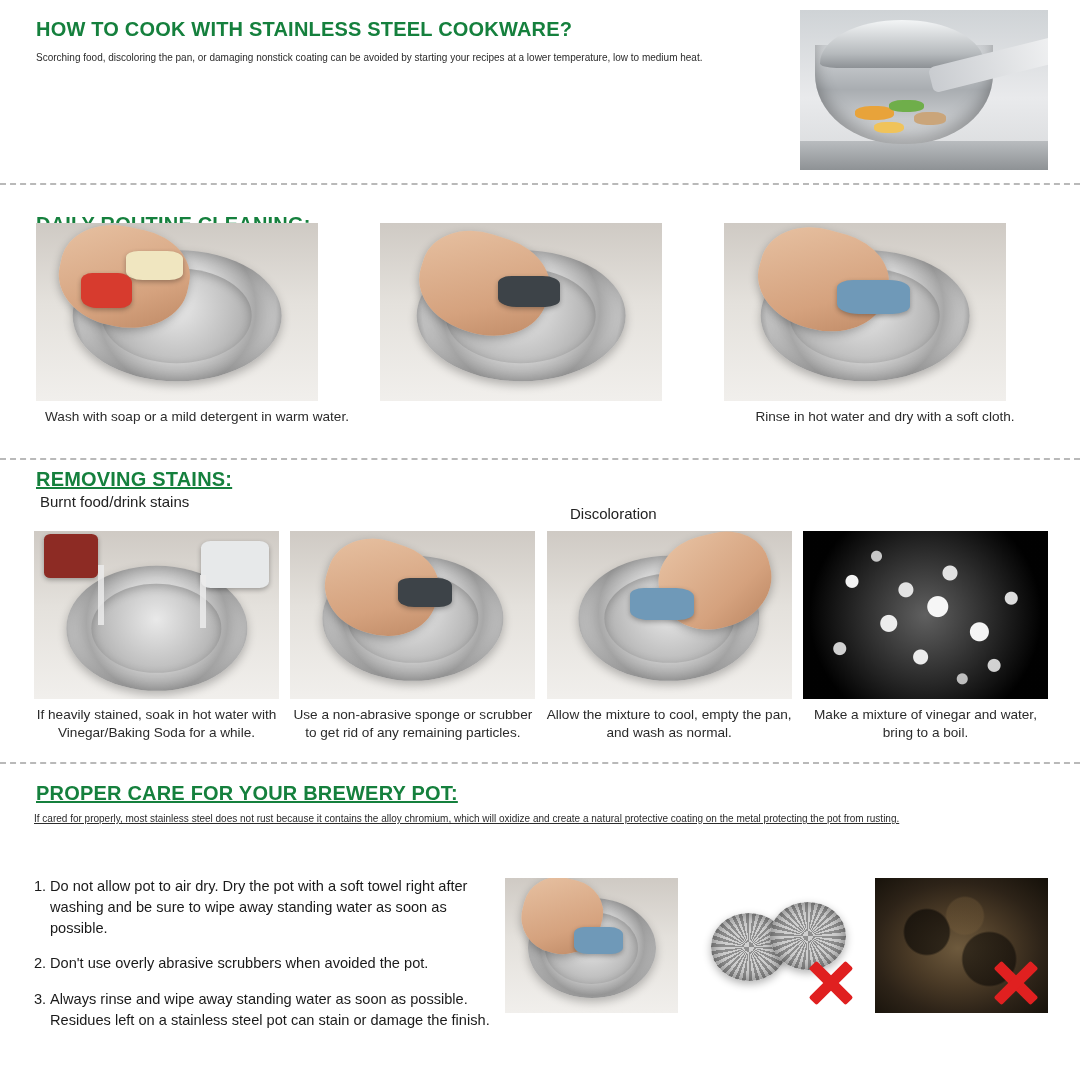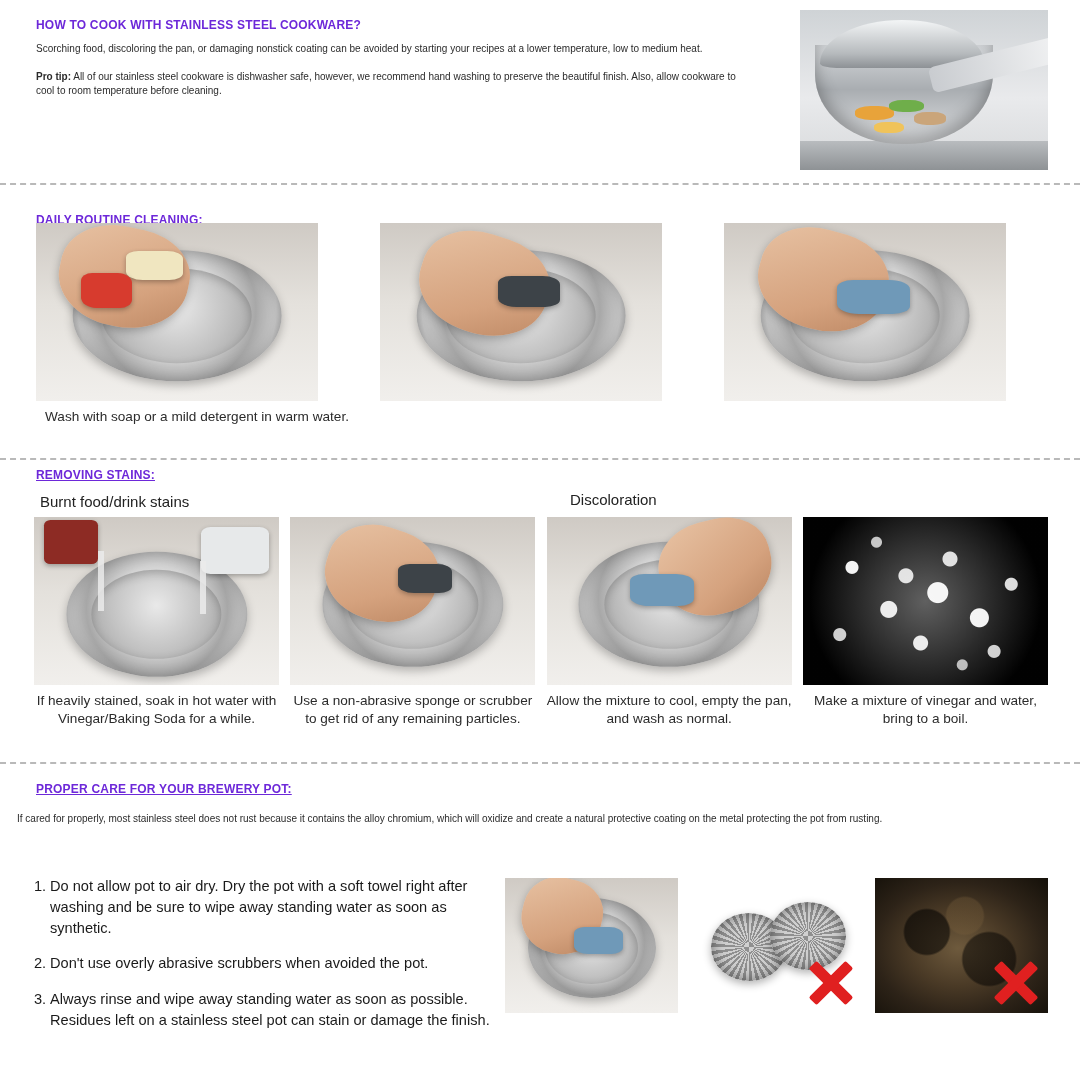--- a/index.html
+++ b/index.html
@@ -15,24 +15,24 @@
     width: 1080px; height: 1080px;
     overflow: hidden;
   }
 
   
   .divider {
     border-top: 2px dashed #b9b9b9;
     width: 100%;
   }
   .heading {
-    font-size: 12px;
+    font-size: 20px;
     font-weight: bold;
     letter-spacing: .2px;
-    color: #6d28d9;
+    color: #15803d;
   }
   .body-text {
     font-size: 10px;
     line-height: 1.42;
     color: #2b2b2b;
   }
   .caption {
     font-size: 13.6px;
     line-height: 1.35;
     text-align: center;
@@ -187,46 +187,45 @@
   #sec-daily .heading { position: absolute; left: 36px; top: 28px; }
   .row3 { position: absolute; left: 36px; top: 38px; width: 1010px; display: flex; justify-content: space-between; }
   .cell3 { width: 322px; }
   .cell3 .photo { width: 282px; height: 178px; }
   .cell3 .caption { margin-top: 7px; }
 
   
   #sec-stains { position: absolute; left: 0; top: 460px; width: 1080px; height: 300px; }
   #sec-stains .heading { position: absolute; left: 36px; top: 8px; text-decoration: underline; }
   #label-burnt { position: absolute; left: 40px; top: 33px; }
-  #label-disc { position: absolute; left: 570px; top: 31px; }
+  #label-disc { position: absolute; left: 570px; top: 45px; }
   .row4 { position: absolute; left: 34px; top: 57px; width: 1014px; display: flex; justify-content: space-between; }
-  .cell4 { width: 245px; }
+  .cell4 { width: 245px; margin-top: 14px; }
   .cell4 .photo { width: 245px; height: 168px; }
   .cell4 .caption { margin-top: 7px; }
 
   
   #sec-care { position: absolute; left: 0; top: 768px; width: 1080px; height: 312px; }
   #sec-care .heading { position: absolute; left: 36px; top: 14px; text-decoration: underline; }
-  #care-intro { position: absolute; left: 17px; top: 44px; width: 1024px; }
+  #care-intro { position: absolute; left: 34px; top: 44px; width: 1024px; text-decoration: underline; }
   #care-list { position: absolute; left: 34px; top: 108px; width: 470px; }
   .li { display: flex; margin-bottom: 14px; font-size: 14.6px; line-height: 1.45; }
   .li .num { width: 16px; flex: none; }
   #care-photos { position: absolute; left: 505px; top: 110px; width: 545px; display: flex; gap: 12px; }
   #care-photos .photo { width: 173px; height: 135px; position: relative; }
 </style>
 </head>
 <body>
 
 <div class="page">
 
   <section id="sec-intro">
     <div class="text-col">
       <div class="heading">HOW TO COOK WITH STAINLESS STEEL COOKWARE?</div>
       <p class="body-text">Scorching food, discoloring the pan, or damaging nonstick coating can be avoided by starting your recipes at a lower temperature, low to medium heat.</p>
-      <p class="body-text"><b>Pro tip:</b><span> All of our stainless steel cookware is dishwasher safe, however, we recommend hand washing to preserve the beautiful finish. Also, allow cookware to cool to room temperature before cleaning.</span></p>
     </div>
 
     <div id="intro-photo" class="photo">
       <div class="burner"></div>
       <div class="wok"></div>
       <div class="lid"></div>
       <div class="veg" style="left:22%;top:60%;width:16%;height:9%;background:#e8a33a;"></div>
       <div class="veg" style="left:36%;top:56%;width:14%;height:8%;background:#6fae4a;"></div>
       <div class="veg" style="left:46%;top:64%;width:13%;height:8%;background:#caa57a;"></div>
       <div class="veg" style="left:30%;top:70%;width:12%;height:7%;background:#f0c35a;"></div>
@@ -261,20 +260,21 @@
         </div>
       </div>
 
       <div class="cell3">
         <div class="photo">
           <div class="bg-counter"></div>
           <div class="pan"></div>
           <div class="hand" style="left:12%;top:4%;transform:rotate(16deg);"></div>
           <div class="cloth" style="left:40%;top:32%;background:#6f99b8;width:26%;height:19%;"></div>
         </div>
+        <div class="caption">Rinse in hot water and dry with a soft cloth.</div>
       </div>
 
     </div>
   </section>
 
   <div class="divider" style="position:absolute;left:0;top:458px;"></div>
 
   <section id="sec-stains">
     <div class="heading">REMOVING STAINS:</div>
     <div id="label-burnt" class="subhead">Burnt food/drink stains</div>
@@ -326,21 +326,21 @@
 
   <div class="divider" style="position:absolute;left:0;top:762px;"></div>
 
   <section id="sec-care">
     <div class="heading">PROPER CARE FOR YOUR BREWERY POT:</div>
     <div id="care-intro" class="body-text">If cared for properly, most stainless steel does not rust because it contains the alloy chromium, which will oxidize and create a natural protective coating on the metal protecting the pot from rusting.</div>
 
     <div id="care-list">
       <div class="li">
         <span class="num">1.</span>
-        <span>Do not allow pot to air dry. Dry the pot with a soft towel right after washing and be sure to wipe away standing water as soon as synthetic.</span>
+        <span>Do not allow pot to air dry. Dry the pot with a soft towel right after washing and be sure to wipe away standing water as soon as possible.</span>
       </div>
       <div class="li">
         <span class="num">2.</span>
         <span>Don't use overly abrasive scrubbers when avoided the pot.</span>
       </div>
       <div class="li">
         <span class="num">3.</span>
         <span>Always rinse and wipe away standing water as soon as possible. Residues left on a stainless steel pot can stain or damage the finish.</span>
       </div>
     </div>

